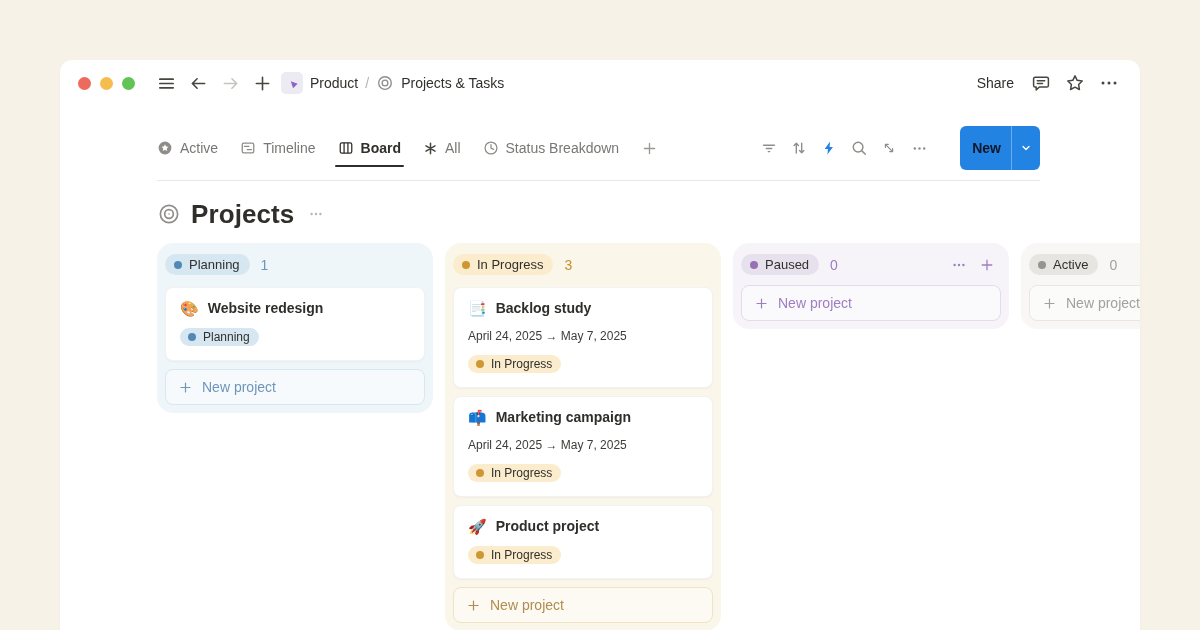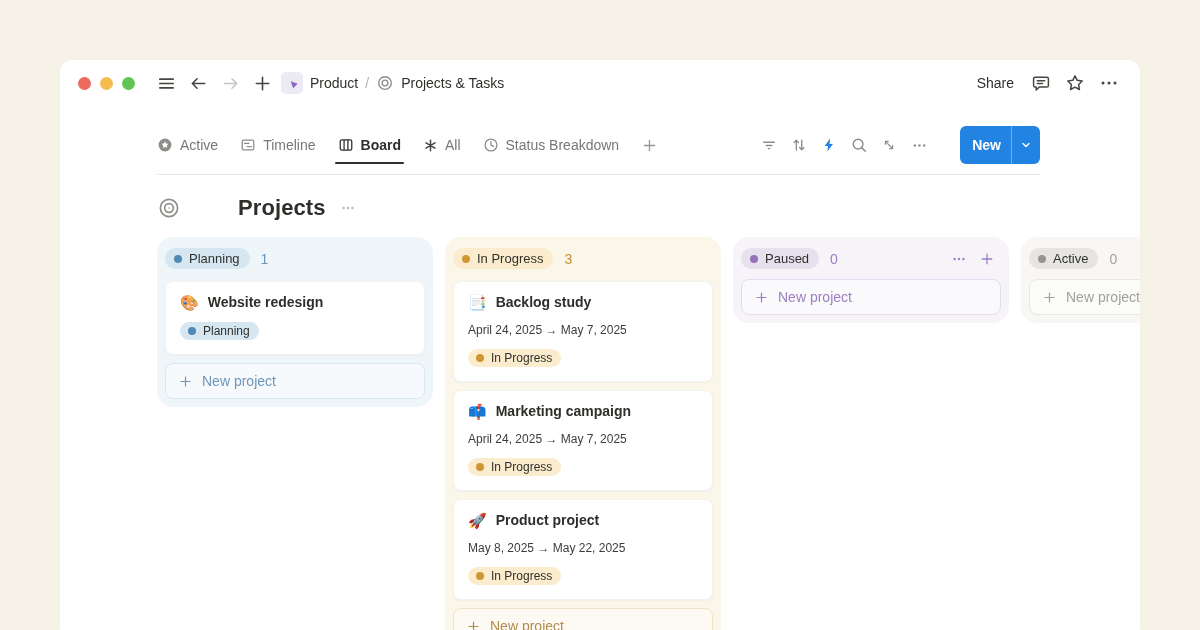--- a/index.html
+++ b/index.html
@@ -42,30 +42,30 @@
   .tab .ticon { display:inline-flex; color:#8f8d89; }
   .tab.active { color:#32302c; font-weight:700; }
   .tab.active .ticon { color:#32302c; }
   .tab.active::after { content:""; position:absolute; left:-3px; right:-3px; bottom:-11px;
                        height:2.5px; background:#2f2e2b; border-radius:2px; }
   .tab-add { color:#9b9995; }
   .view-controls { margin-left:auto; display:flex; align-items:center; gap:4px; }
   .vc { width:26px; height:26px; display:inline-flex; align-items:center; justify-content:center;
         background:none; border:none; border-radius:4px; color:#8f8d89; cursor:pointer; }
   .vc.bolt { color:#2383e2; }
-  .new-btn { margin-left:24px; display:flex; align-items:center; background:#2383e2; color:#ffffff;
-             border:none; border-radius:6px; height:38px; padding:0; cursor:pointer; overflow:hidden;
+  .new-btn { margin-left:24px; display:flex; align-items:center; background:#2383e2; color:#0f172a;
+             border:none; border-radius:6px; height:44px; padding:0; cursor:pointer; overflow:hidden;
              font-family:"Liberation Sans",sans-serif; }
   .new-btn .nb-label { font-size:14px; font-weight:600; padding:0 10px 0 12px; }
   .new-btn .nb-split { width:1px; align-self:stretch; background:rgba(255,255,255,0.35); }
   .new-btn .nb-chev { padding:0 8px; display:inline-flex; }
   
   .title-row { margin:16px 0 0 97px; display:flex; align-items:center; gap:10px; height:34px; }
   .target-lg { color:#8f8d89; display:inline-flex; }
-  .page-title { font-size:22px; font-weight:700; color:#2f2e2b; letter-spacing:0.1px;margin-left:47px; }
+  .page-title { font-size:26px; font-weight:700; color:#2f2e2b; letter-spacing:0.1px; }
   .title-more { color:#b9b7b2; display:inline-flex; margin-left:4px; cursor:pointer; }
   
   .board { margin:12px 0 0 97px; width:983px; display:flex; gap:12px; align-items:flex-start; overflow:hidden; }
   .column { flex:0 0 276px; width:276px; border-radius:16px; padding:6px; background:var(--col-bg); }
   .col-planning  { --col-bg:#eff6fa; --badge-bg:#d7e7f2; --dot:#5089b5; --count:#6b95ba; --new:#6f95bb; --new-border:#d9e7f1; }
   .col-inprogress{ --col-bg:#faf6e9; --badge-bg:#fbeccd; --dot:#cf9732; --count:#c3922e; --new:#b18c4e; --new-border:#eee3c4; }
   .col-paused    { --col-bg:#f6f4f9; --badge-bg:#e7e1ee; --dot:#9671b5; --count:#9d7fc0; --new:#9d7fc0; --new-border:#e4dcee; }
   .col-backlog   { --col-bg:#f8f7f5; --badge-bg:#e6e5e2; --dot:#96948f; --count:#a3a19c; --new:#a3a19c; --new-border:#e9e7e3; }
   .col-header { display:flex; align-items:center; padding:5px 6px 10px 2px; }
   .badge { display:inline-flex; align-items:center; gap:7px; background:var(--badge-bg);
@@ -332,21 +332,20 @@
         <span class="badge">
           <span class="dot"></span>
           <span>In Progress</span>
         </span>
       </div>
       <div class="card">
         <div class="card-title-row">
           <span class="card-emoji">🚀</span>
           <span class="card-title">Product project</span>
         </div>
-        <div class="card-dates">May 8, 2025 → May 22, 2025</div>
         <span class="badge">
           <span class="dot"></span>
           <span>In Progress</span>
         </span>
       </div>
       <button class="new-project">
         <span class="np-plus">
           <svg width="15" height="15" viewBox="0 0 20 20" fill="none" stroke="currentColor" stroke-width="1.6" stroke-linecap="round">
               <path d="M10 4v12M4 10h12"></path>
             </svg>

